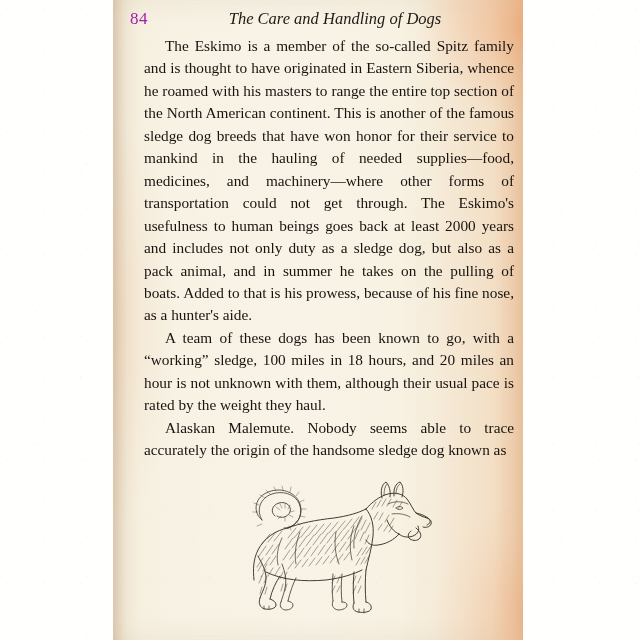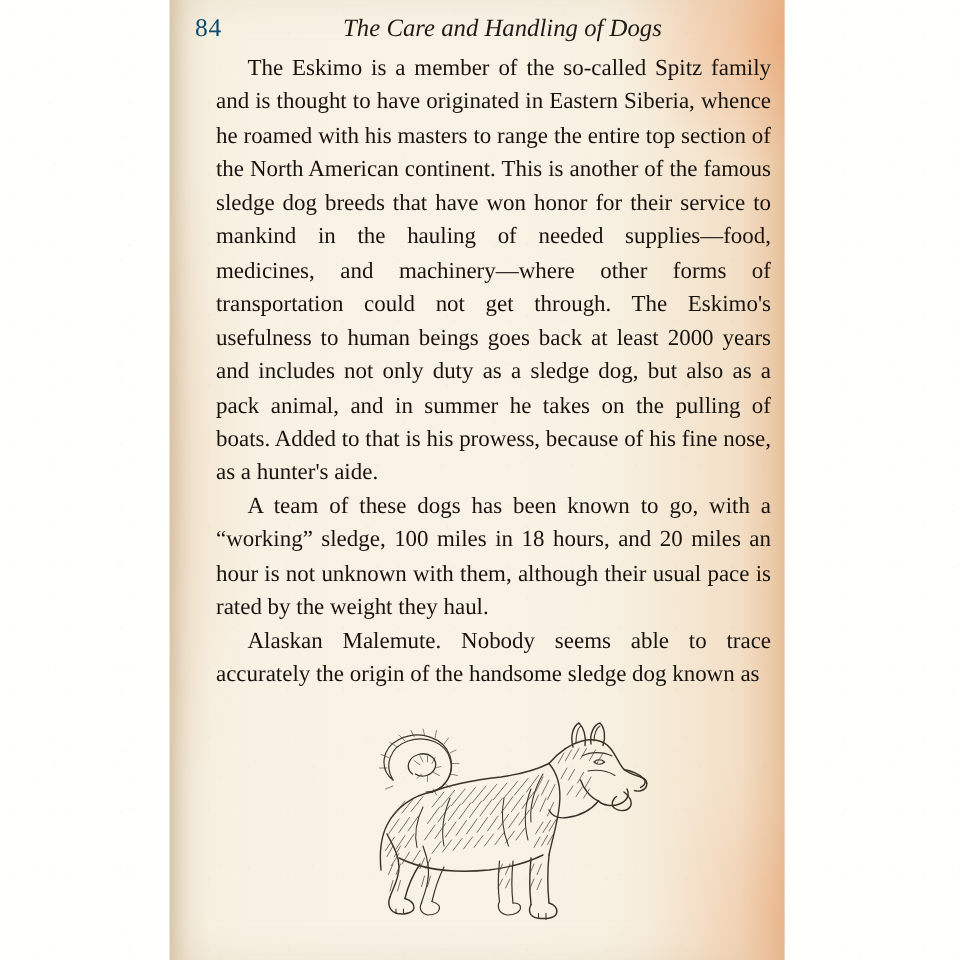--- a/index.html
+++ b/index.html
@@ -88,21 +88,21 @@
     position: relative;
     height: 26px;
     margin-top: 9px;
   }
   .folio {
     position: absolute;
     left: 4px;
     top: 0;
     font-size: 17px;
     letter-spacing: 0.5px;
-    color: #0c4a6e;
+    color: #a21caf;
   }
   .head-title {
     position: absolute;
     left: 0;
     right: 0;
     top: 0;
     text-align: center;
     font-style: italic;
     font-size: 16.5px;
     color: #1f1a15;

